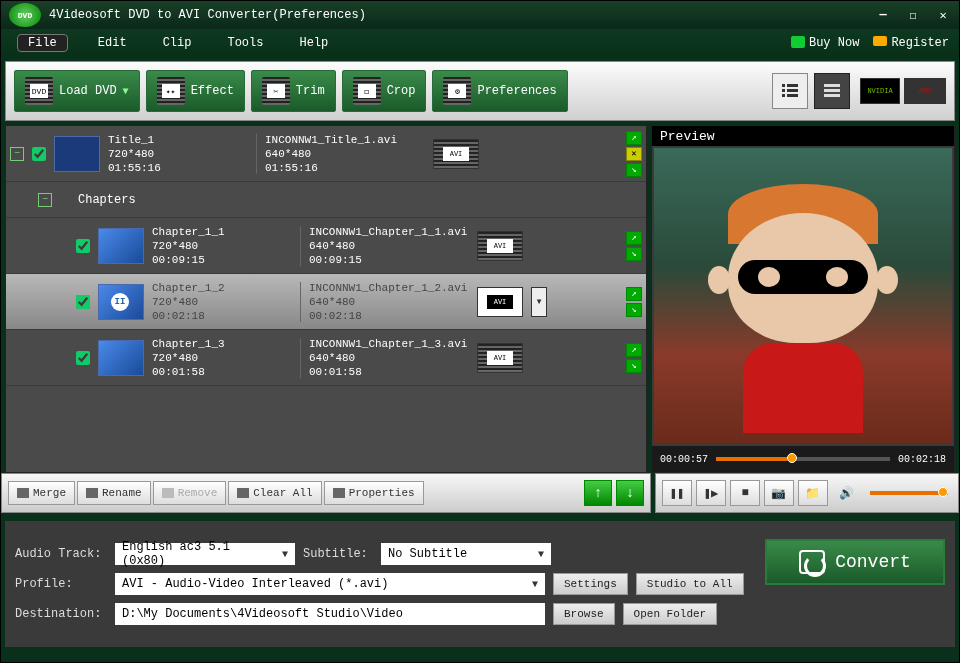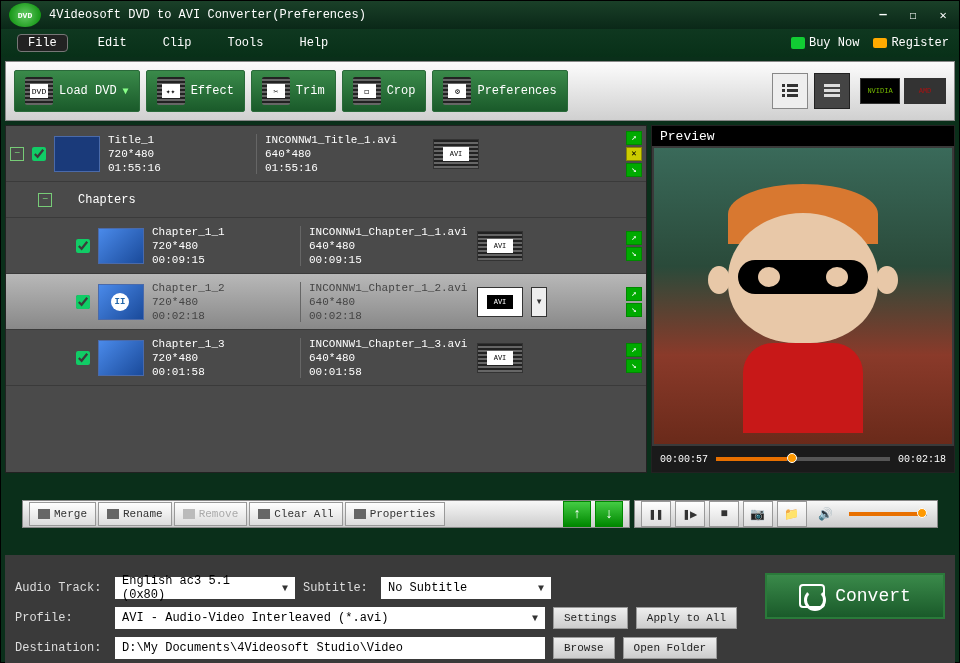--- a/index.html
+++ b/index.html
@@ -8,21 +8,21 @@
 .titlebar { height: 28px; background: linear-gradient(#1a4028, #0a2818); display: flex; align-items: center; padding: 0 8px; color: #fff; }
 .logo { width: 32px; height: 24px; background: radial-gradient(circle, #6c6, #080); border-radius: 50%; display:flex; align-items:center; justify-content:center; font-size:8px; font-weight:bold; margin-right:8px; }
 .title-text { flex: 1; color: #fff; font-size: 12px; }
 .winbtns { display: flex; gap: 14px; }
 .winbtn { width: 16px; height: 14px; display:flex; align-items:center; justify-content:center; color:#fff; cursor:pointer; font-weight:bold; }
 
 .menubar { height: 28px; background: linear-gradient(#0f3820, #083018); display: flex; align-items: center; padding: 0 90px 0 16px; color: #fff; gap: 24px; position:relative; }
 .menuitem { color: #fff; cursor: pointer; padding: 2px 6px; }
 .menuitem.first { border: 1px solid #777; background:#222; border-radius:4px; padding:1px 10px; }
 .buyreg { position:absolute; right:10px; display:flex; gap:14px; align-items:center; }
-.buyreg .link { display:flex; align-items:center; gap:4px; color:#fff; cursor:pointer; }
+.buyreg .link { display:flex; gap:4px; color:#fff; cursor:pointer; }
 .icon-cart { width:14px; height:12px; background:#1c3; border-radius:2px; }
 .icon-key { width:14px; height:10px; background:#fa0; border-radius:2px; }
 
 .toolbar { height: 60px; background: linear-gradient(#fcfcfc, #d0d0d0); border: 1px solid #888; margin: 4px; display:flex; align-items:center; padding: 0 8px; gap:6px; }
 .toolbtn { height: 42px; border: 1px solid #2a6a3a; background: linear-gradient(#3a8a4a, #1a5a2a); color:#fff; display:flex; align-items:center; padding:0 10px; gap:6px; cursor:pointer; border-radius:2px; }
 .toolbtn .filmicon { width:28px; height:28px; background: repeating-linear-gradient(#222 0 2px, #666 2px 4px); border-radius:2px; display:flex; align-items:center; justify-content:center; }
 .toolbtn .filmicon .inner { width:18px; height:14px; background:#fff; color:#000; font-size:8px; display:flex; align-items:center; justify-content:center; }
 .toolbtn .tl { display:flex; align-items:center; gap:4px; }
 .toolbtn .caret { color:#8f8; font-size:10px; margin-left:2px; }
 .toolbar-spacer { flex:1; }
@@ -66,21 +66,21 @@
 .mask::before{left:20px;} .mask::after{right:20px;}
 .hair { position:absolute; left:50%; top:12%; transform:translateX(-50%); width:150px; height:60px; background:#d87830; border-radius:60% 60% 0 0; }
 .ear{position:absolute;top:40%;width:22px;height:28px;background:#e8c8a8;border-radius:50%;}
 .ear.l{left:18%;} .ear.r{right:18%;}
 .body{position:absolute;left:50%;top:66%;transform:translateX(-50%);width:120px;height:90px;background:#c81818;border-radius:30px 30px 0 0;}
 .timeline { height:26px; background:#1a1a1a; display:flex; align-items:center; padding:0 8px; gap:8px; color:#fff; font-size:10px; }
 .timetrack { flex:1; height:4px; background:#555; position:relative; }
 .timefill { position:absolute; left:0; top:0; height:100%; background:#e87000; }
 .timehandle { position:absolute; top:-4px; width:10px; height:10px; border-radius:50%; background:#f90; border:1px solid #fff; }
 
-.actionbar { height:40px; margin:21px; display:flex; gap:4px;align-items:center; }
+.actionbar { height:40px; margin:0; display:flex; gap:4px; }
 .listactions { flex:1; border:1px solid #888; background:linear-gradient(#f8f8f8,#ccc); display:flex; align-items:center; padding:0 6px; gap:2px; }
 .labtn { height:24px; border:1px solid #999; background:linear-gradient(#fff,#ddd); padding:0 8px; display:flex; align-items:center; gap:4px; cursor:pointer; font-size:11px; color:#333; }
 .labtn.disabled { color:#aaa; }
 .labtn .ic { width:12px; height:10px; background:#666; }
 .arrowbtns { display:flex; gap:4px; margin-left:auto; }
 .arrowbtn { width:28px; height:26px; border:1px solid #080; background:linear-gradient(#4c4,#080); display:flex; align-items:center; justify-content:center; color:#fff; cursor:pointer; font-size:14px; }
 .playctrls { width:304px; border:1px solid #888; background:linear-gradient(#f8f8f8,#ccc); display:flex; align-items:center; padding:0 6px; gap:4px; }
 .pcbtn { width:30px; height:26px; border:1px solid #999; background:linear-gradient(#fff,#ddd); display:flex; align-items:center; justify-content:center; cursor:pointer; color:#333; }
 .volslider { flex:1; height:4px; background:#999; position:relative; margin:0 4px; }
 .volhandle { position:absolute; right:0; top:-4px; width:10px; height:10px; border-radius:50%; background:#f90; border:1px solid #fff; }
@@ -381,21 +381,21 @@
           <span class="caret">▼</span>
         </div>
     </div>
     <div class="frow">
       <span class="flabel">Profile:</span>
       <div class="fselect" style="width:430px">
           <span>AVI - Audio-Video Interleaved (*.avi)</span>
           <span class="caret">▼</span>
         </div>
       <div class="fbtn">Settings</div>
-      <div class="fbtn">Apply to All</div>
+      <div class="fbtn">Studio to All</div>
     </div>
     <div class="frow">
       <span class="flabel">Destination:</span>
       <div class="finput" style="width:430px">
           <span>D:\My Documents\4Videosoft Studio\Video</span>
         </div>
       <div class="fbtn">Browse</div>
       <div class="fbtn">Open Folder</div>
     </div>
     <div class="convertbtn">

